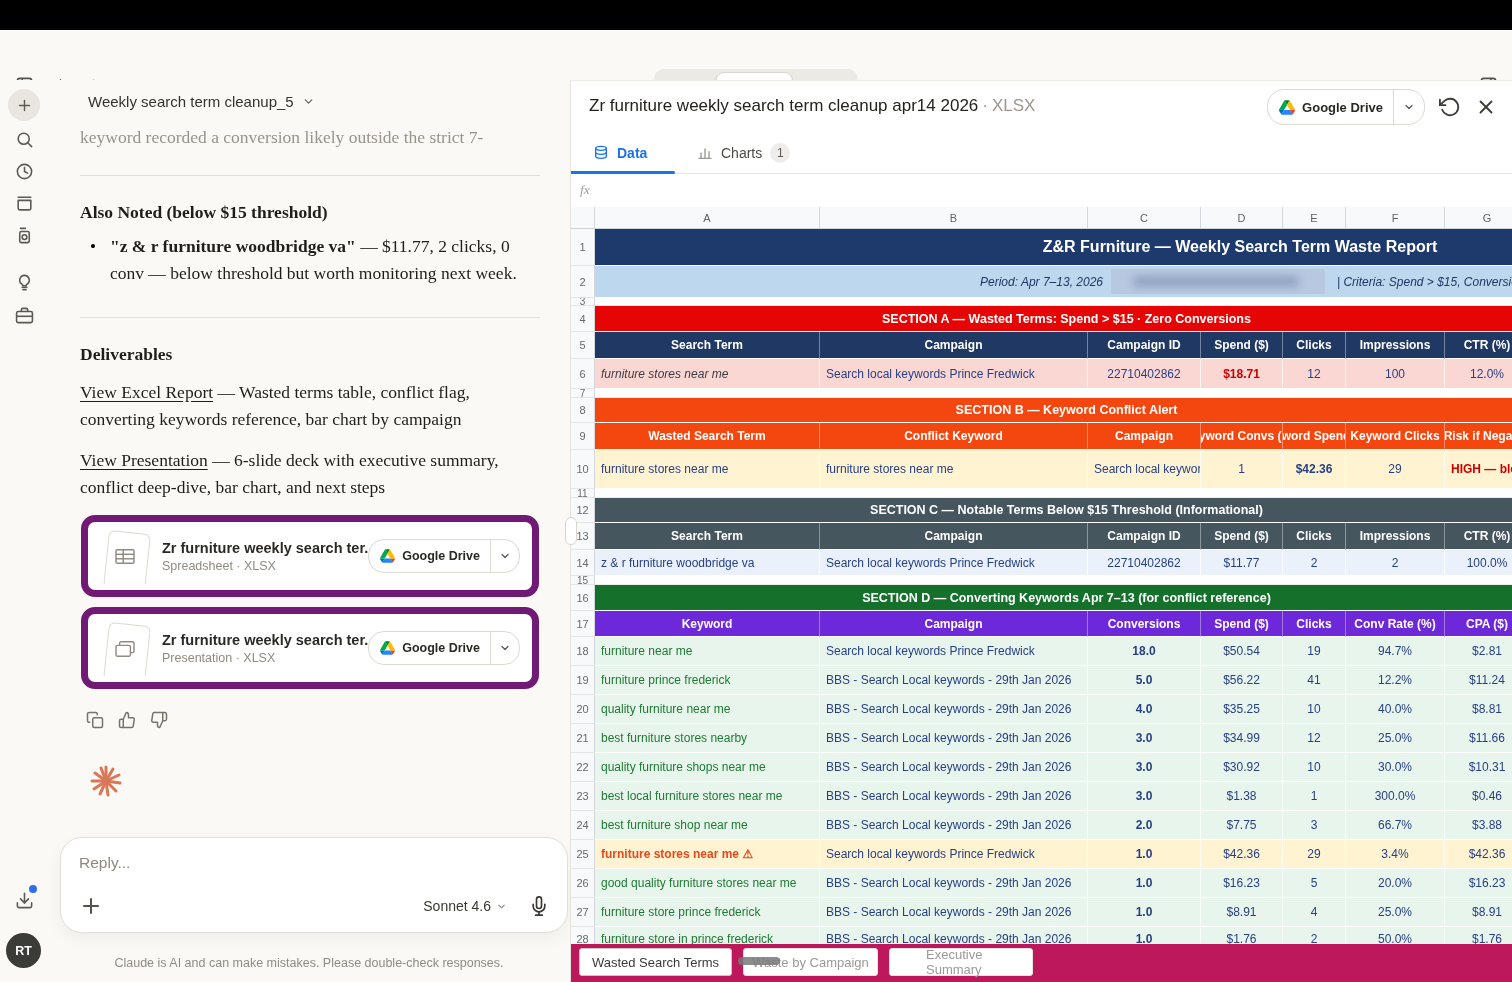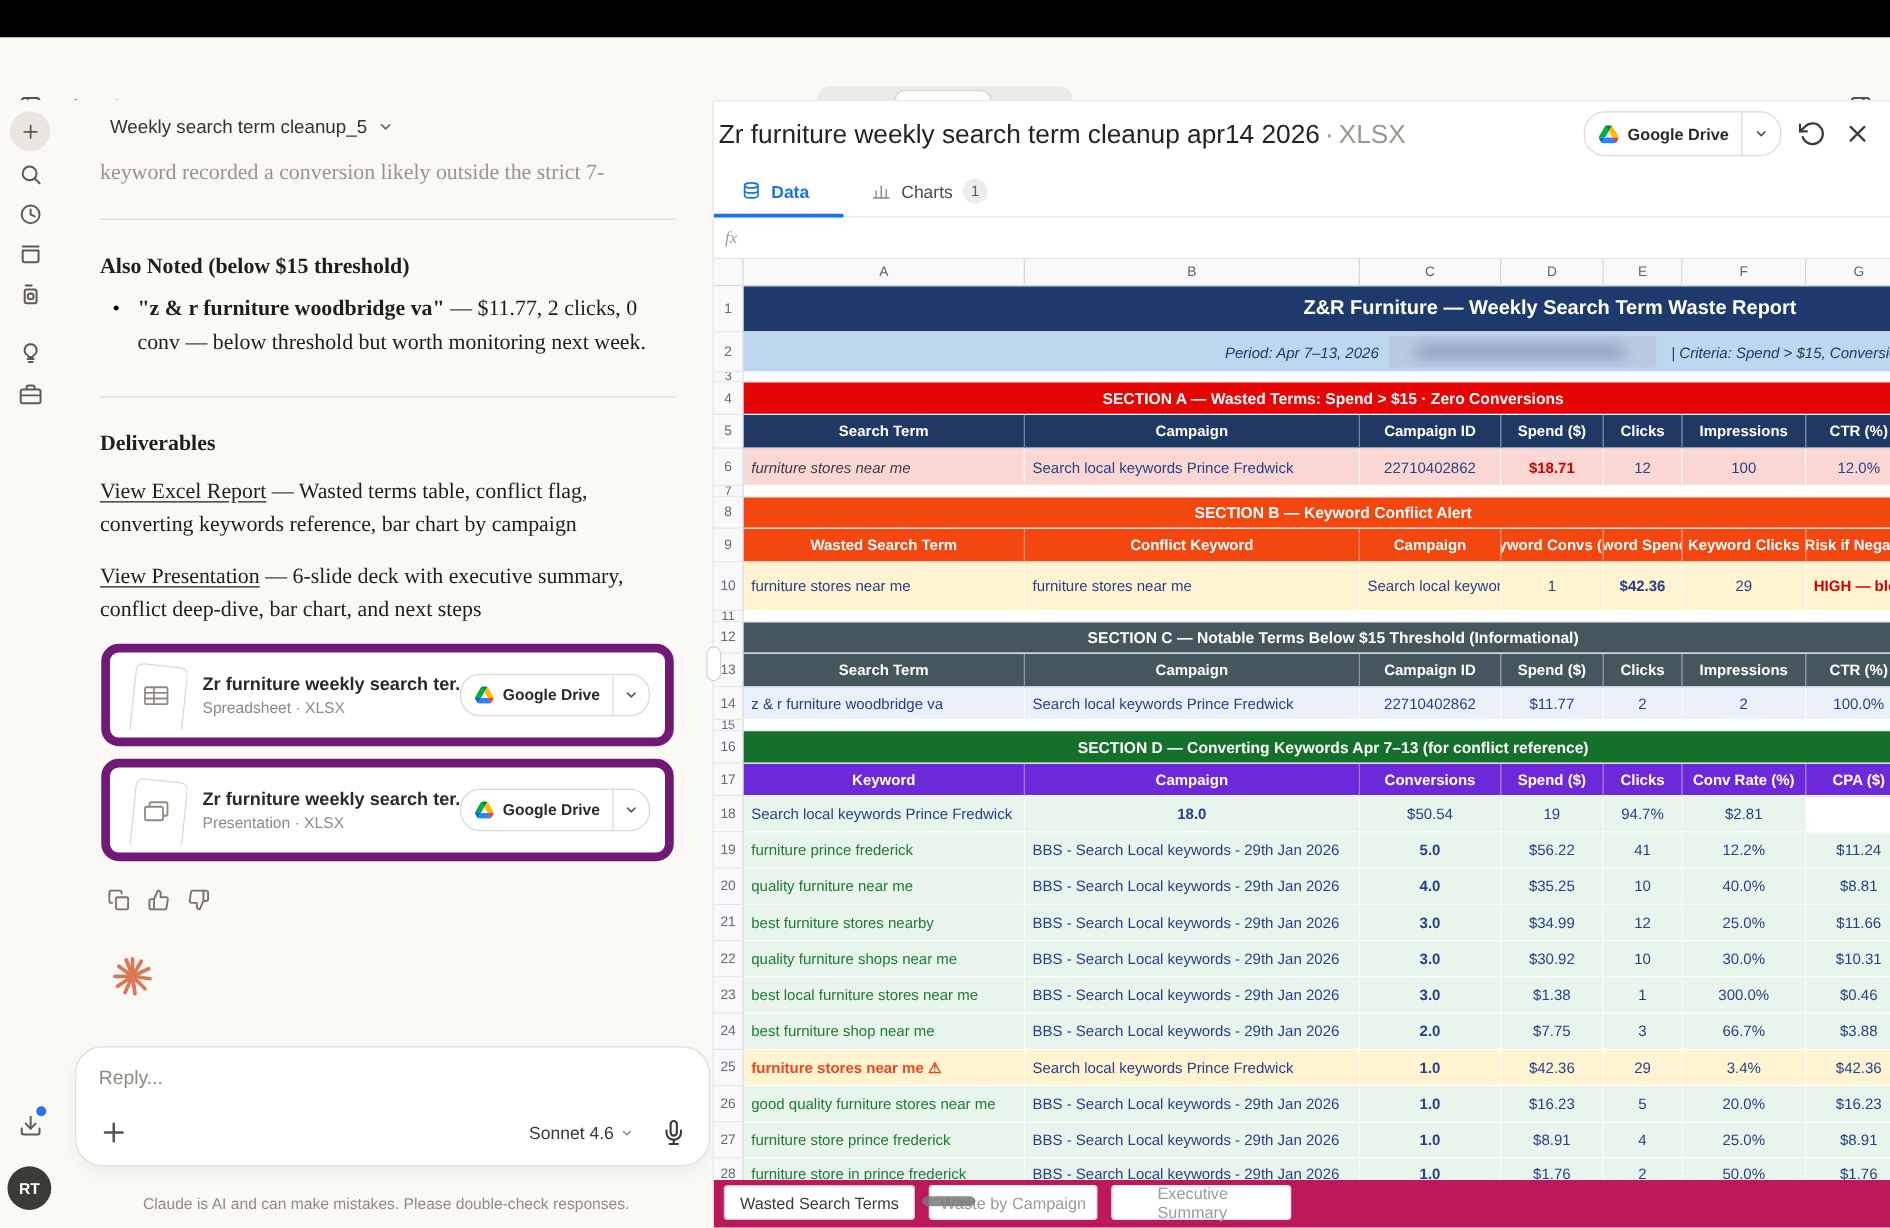--- a/index.html
+++ b/index.html
@@ -60,21 +60,21 @@
   #model-select{display:flex;align-items:center;gap:5px;font-size:14px;color:#3a3833;cursor:pointer;}
   #mic-btn{width:20px;height:20px;color:#3a3833;margin-left:22px;cursor:pointer;}
   #disclaimer{position:absolute;left:0;bottom:12px;width:100%;text-align:center;font-size:12.5px;color:#908c84;}
 
   
   #divider-handle{left:565px;top:517px;width:10px;height:26px;background:#fff;border:1px solid #D8D5CD;border-radius:6px;z-index:30;cursor:col-resize;}
 
   
   #viewer{left:570px;top:80px;width:942px;height:902px;background:#fff;border-left:1px solid #E6E3DC;border-top:1px solid #EEECE6;overflow:hidden;}
   #viewer-head{position:absolute;left:0;top:0;width:100%;height:52px;}
-  #doc-title{position:absolute;left:4px;top:15px;font-size:21px;color:#24231f;white-space:nowrap;}
+  #doc-title{position:absolute;left:18px;top:15px;font-size:17px;color:#24231f;white-space:nowrap;}
   #doc-title .sep{color:#9b978f;margin:0 4px;}
   #doc-title .ftype{color:#9b978f;}
   #viewer-actions{position:absolute;right:16px;top:8px;display:flex;align-items:center;gap:14px;}
   #refresh-btn,#close-btn{width:22px;height:22px;color:#3d3b36;cursor:pointer;}
 
   #viewer-tabs{position:absolute;left:0;top:52px;width:100%;height:40px;border-bottom:1px solid #E4E4E2;}
   .vtab{position:absolute;top:0;height:40px;display:flex;align-items:center;gap:8px;font-size:14px;cursor:pointer;}
   #tab-data{left:22px;color:#1A73E8;font-weight:700;}
   #tab-data-underline{position:absolute;left:0;top:90px;width:104px;height:3px;background:#1A73E8;border-radius:0 2px 2px 0;}
   #tab-charts{left:126px;color:#4b4a47;}
@@ -562,20 +562,21 @@
         <div class="cell hd">Keyword</div>
         <div class="cell hd">Campaign</div>
         <div class="cell hd">Conversions</div>
         <div class="cell hd">Spend ($)</div>
         <div class="cell hd">Clicks</div>
         <div class="cell hd">Conv Rate (%)</div>
         <div class="cell hd">CPA ($)</div>
       </div>
       <div class="gridrow srow data sd" style="height: 29px;">
         <div class="gut">18</div>
+        <div class="cell l kw">furniture near me</div>
         <div class="cell l">Search local keywords  Prince Fredwick</div>
         <div class="cell b">18.0</div>
         <div class="cell ">$50.54</div>
         <div class="cell ">19</div>
         <div class="cell ">94.7%</div>
         <div class="cell ">$2.81</div>
       </div>
       <div class="gridrow srow data sd" style="height: 29px;">
         <div class="gut">19</div>
         <div class="cell l kw">furniture prince frederick</div>

